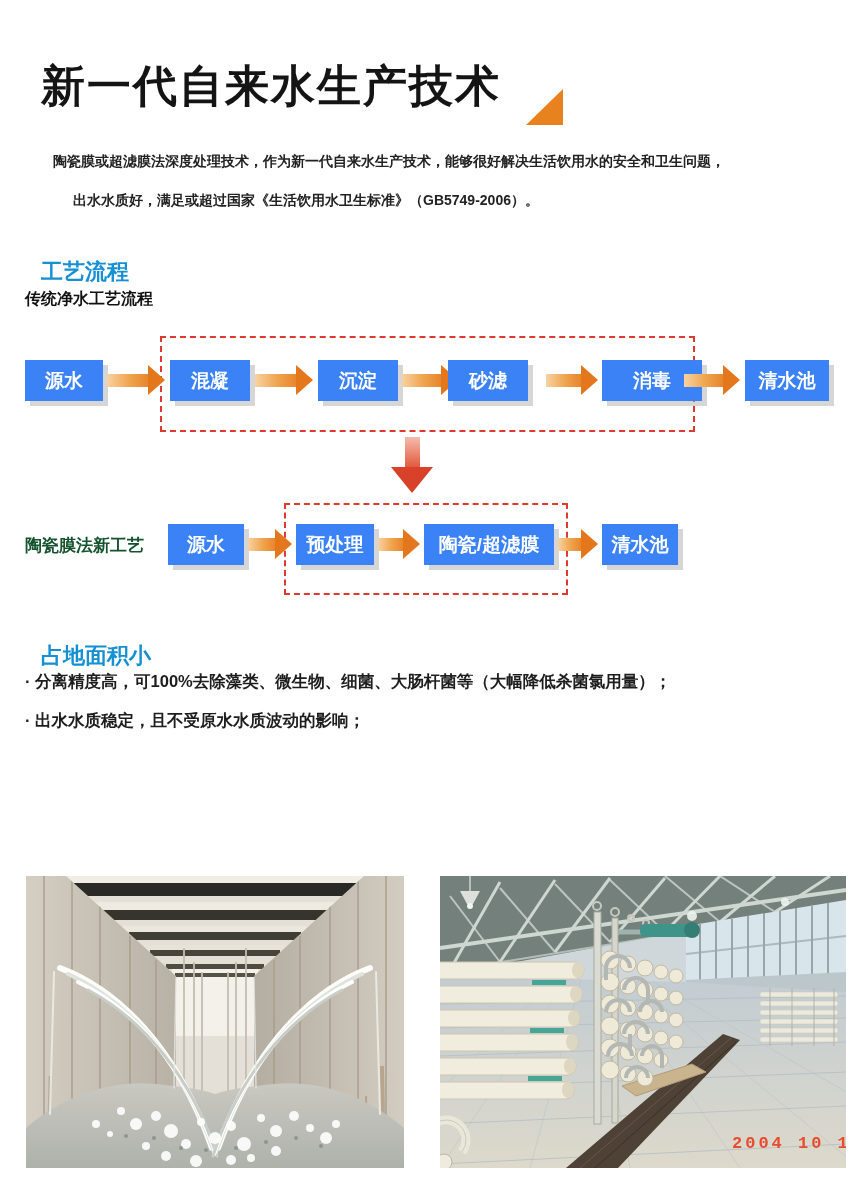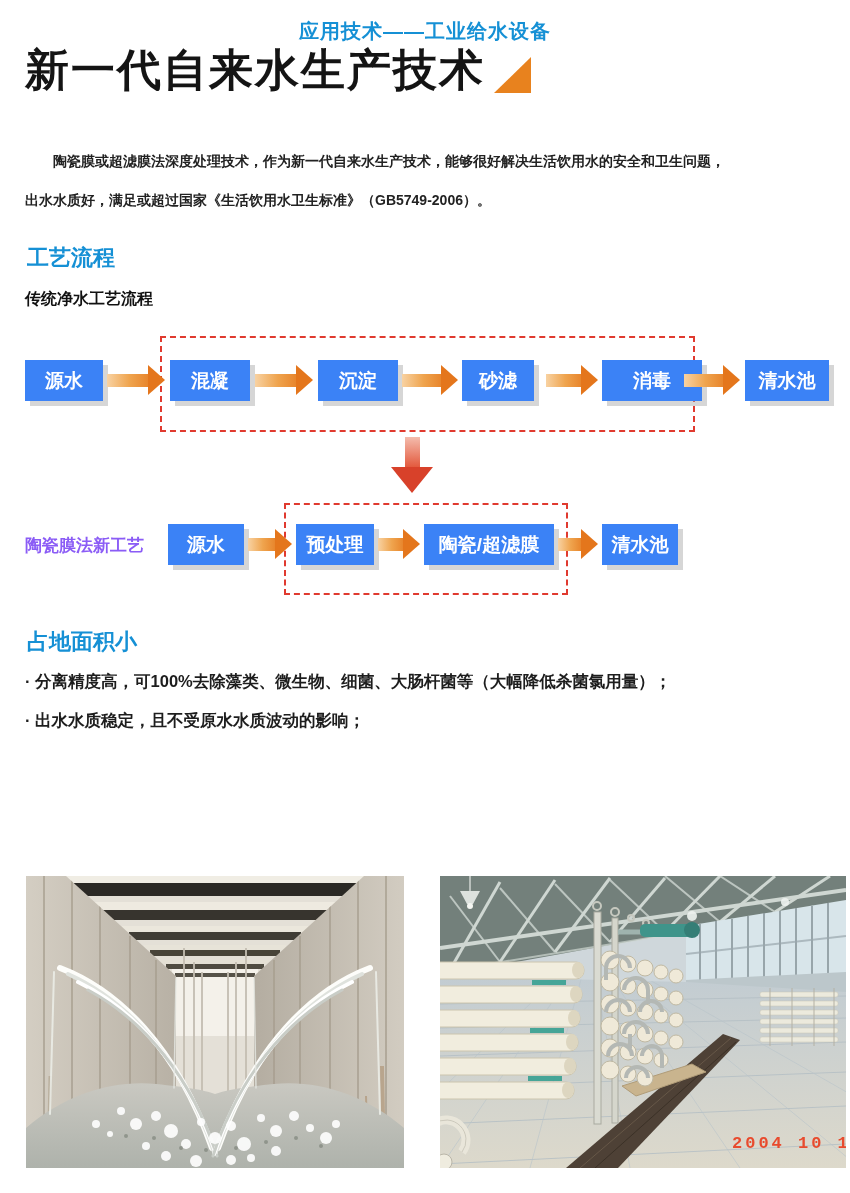--- a/index.html
+++ b/index.html
@@ -6,28 +6,28 @@
   .page{
     position:relative;width:850px;height:1193px;background:#ffffff;overflow:hidden;
     font-family:"Liberation Sans","DejaVu Sans",sans-serif;color:#1d1d1d;
   }
   
   .header-tag{
     position:absolute;top:18px;left:0;width:850px;text-align:center;
     color:#1590d5;font-size:20px;font-weight:700;letter-spacing:1px;
   }
   .title-row{position:absolute;top:44px;left:25px;display:flex;align-items:flex-end;}
-  .page-title{margin:0;font-size:44px;line-height:52px;font-weight:900;color:#141414;letter-spacing:2px;white-space:nowrap;}
+  .page-title{margin:16px;font-size:44px;line-height:52px;font-weight:900;color:#141414;letter-spacing:2px;white-space:nowrap;}
   .title-triangle{width:0;height:0;border-left:37px solid transparent;border-bottom:36px solid #e8821e;margin-left:9px;margin-bottom:3px;}
   
   .intro{position:absolute;left:25px;top:142px;width:806px;font-size:14px;line-height:39px;font-weight:600;color:#222;}
   .intro .line1{text-indent:2em;white-space:nowrap;}
-  .intro .line2{white-space:nowrap;}
-  
-  .sec{position:absolute;left:25px;margin:2px;font-size:22px;line-height:24px;font-weight:700;color:#1590d5;}
+  .intro .line2{white-space:nowrap;margin-left:48px;}
+  
+  .sec{position:absolute;left:25px;margin:16px;font-size:22px;line-height:24px;font-weight:700;color:#1590d5;}
   .sec.process{top:244px;}
   .sec.features-h{top:628px;}
   .sub-label{position:absolute;left:25px;top:289px;font-size:16px;font-weight:700;color:#111;font-family:Liberation Serif, serif;}
   
   .dashed{position:absolute;border:2px dashed #e03a2f;}
   .dash1{left:160px;top:336px;width:531px;height:92px;}
   .dash2{left:284px;top:503px;width:280px;height:88px;}
   .fbox{
     position:absolute;height:41px;background:#3b82f6;color:#fff;
     font-size:19px;font-weight:700;display:flex;align-items:center;justify-content:center;
@@ -36,36 +36,35 @@
   .row1{top:360px;}
   .row2{top:524px;}
   .harrow{position:absolute;display:flex;align-items:center;height:30px;}
   .harrow.r1{top:365px;}
   .harrow.r2{top:529px;}
   .harrow .stem{flex:1;height:13px;background:linear-gradient(90deg,#f8d2a2,#efa44e 55%,#e8862d);}
   .harrow .head{width:0;height:0;border-top:15px solid transparent;border-bottom:15px solid transparent;border-left:17px solid #e4761c;}
   .red-arrow{position:absolute;left:391px;top:437px;width:42px;}
   .red-arrow .stem{width:15px;height:30px;margin:0 auto;background:linear-gradient(#f4bcad,#e35a3e);}
   .red-arrow .head{width:0;height:0;border-left:21px solid transparent;border-right:21px solid transparent;border-top:26px solid #d8412a;}
-  .row2-label{position:absolute;left:25px;top:534px;font-size:17px;font-weight:800;color:#8b5cf6;white-space:nowrap;}
+  .row2-label{position:absolute;left:25px;top:534px;font-size:17px;font-weight:800;color:#14532d;white-space:nowrap;}
   
   .features{position:absolute;left:25px;top:662px;margin:0;padding:0;list-style:none;}
   .features li{line-height:39px;font-size:16.5px;font-weight:600;color:#1d1d1d;white-space:nowrap;}
   
   .photo{position:absolute;top:876px;}
   .photo svg{display:block;}
   .photo-left{left:26px;width:378px;height:292px;}
   .photo-right{left:440px;width:406px;height:292px;}
 </style>
 </head>
 <body>
 
 <div class="page">
 
-  <div class="header-tag">应用技术——工业给水设备</div>
 
   <div class="title-row">
     <h1 class="page-title">新一代自来水生产技术</h1>
     <span class="title-triangle"></span>
   </div>
 
   <div class="intro">
     <div class="line1">陶瓷膜或超滤膜法深度处理技术，作为新一代自来水生产技术，能够很好解决生活饮用水的安全和卫生问题，</div>
     <div class="line2">出水水质好，满足或超过国家《生活饮用水卫生标准》（GB5749-2006）。</div>
   </div>
@@ -83,21 +82,21 @@
   <div class="fbox row1" style="left:170px;width:80px">混凝</div>
   <div class="harrow r1" style="left:255px;width:58px">
       <i class="stem"></i>
       <i class="head"></i>
     </div>
   <div class="fbox row1" style="left:318px;width:80px">沉淀</div>
   <div class="harrow r1" style="left:402px;width:56px">
       <i class="stem"></i>
       <i class="head"></i>
     </div>
-  <div class="fbox row1" style="left:462px;width:72px">砂滤</div>
+  <div class="fbox row1" style="left:448px;width:80px">砂滤</div>
   <div class="harrow r1" style="left:546px;width:52px">
       <i class="stem"></i>
       <i class="head"></i>
     </div>
   <div class="fbox row1" style="left:602px;width:100px">消毒</div>
   <div class="harrow r1" style="left:684px;width:56px">
       <i class="stem"></i>
       <i class="head"></i>
     </div>
   <div class="fbox row1" style="left:745px;width:84px">清水池</div>

